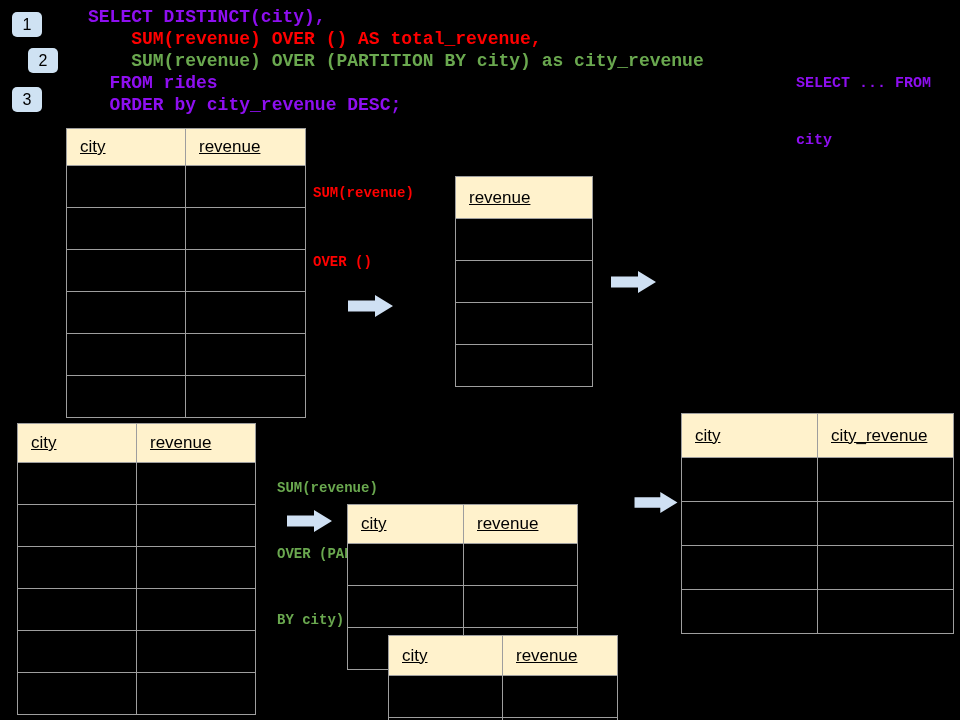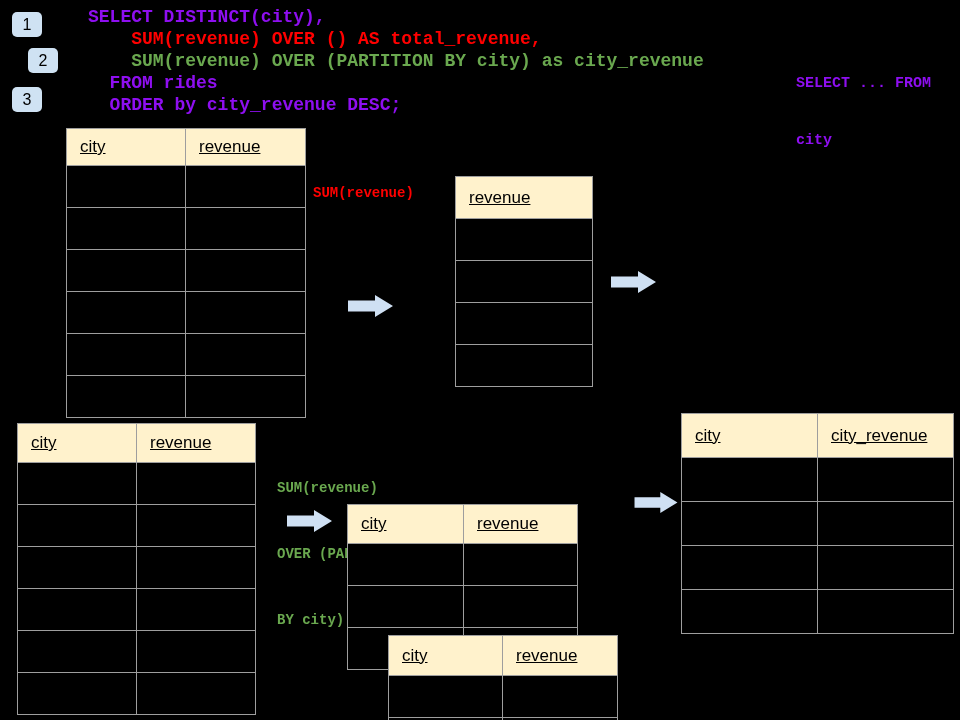--- a/index.html
+++ b/index.html
@@ -45,20 +45,21 @@
 
 <pre class="code" style="left:88px; top:6px;"><div style="color: rgb(142, 15, 240);">SELECT DISTINCT(city),</div><div style="color: rgb(255, 0, 0);">    SUM(revenue) OVER () AS total_revenue,</div><div style="color: rgb(106, 168, 79);">    SUM(revenue) OVER (PARTITION BY city) as city_revenue</div><div style="color: rgb(142, 15, 240);">  FROM rides</div><div style="color: rgb(142, 15, 240);">  ORDER by city_revenue DESC;</div></pre>
 
 <div class="note mono15" style="left: 752px; top: 36px; color: rgb(142, 15, 240);">
   <div>SELECT ... FROM</div>
   <div>city</div>
 </div>
 
 <div class="note mono18" style="left: 313px; top: 136px; color: rgb(255, 0, 0);">
   <div>SUM(revenue)</div>
+  <div>OVER ()</div>
 </div>
 
 <div class="note mono18" style="left: 277px; top: 433px; line-height: 22px; color: rgb(106, 168, 79);">
   <div>SUM(revenue)</div>
   <div>OVER (PARTITION</div>
   <div>BY city)</div>
 </div>
 
 <table class="tbl" style="left:66px; top:128px; width:239px;">
   <colgroup>

